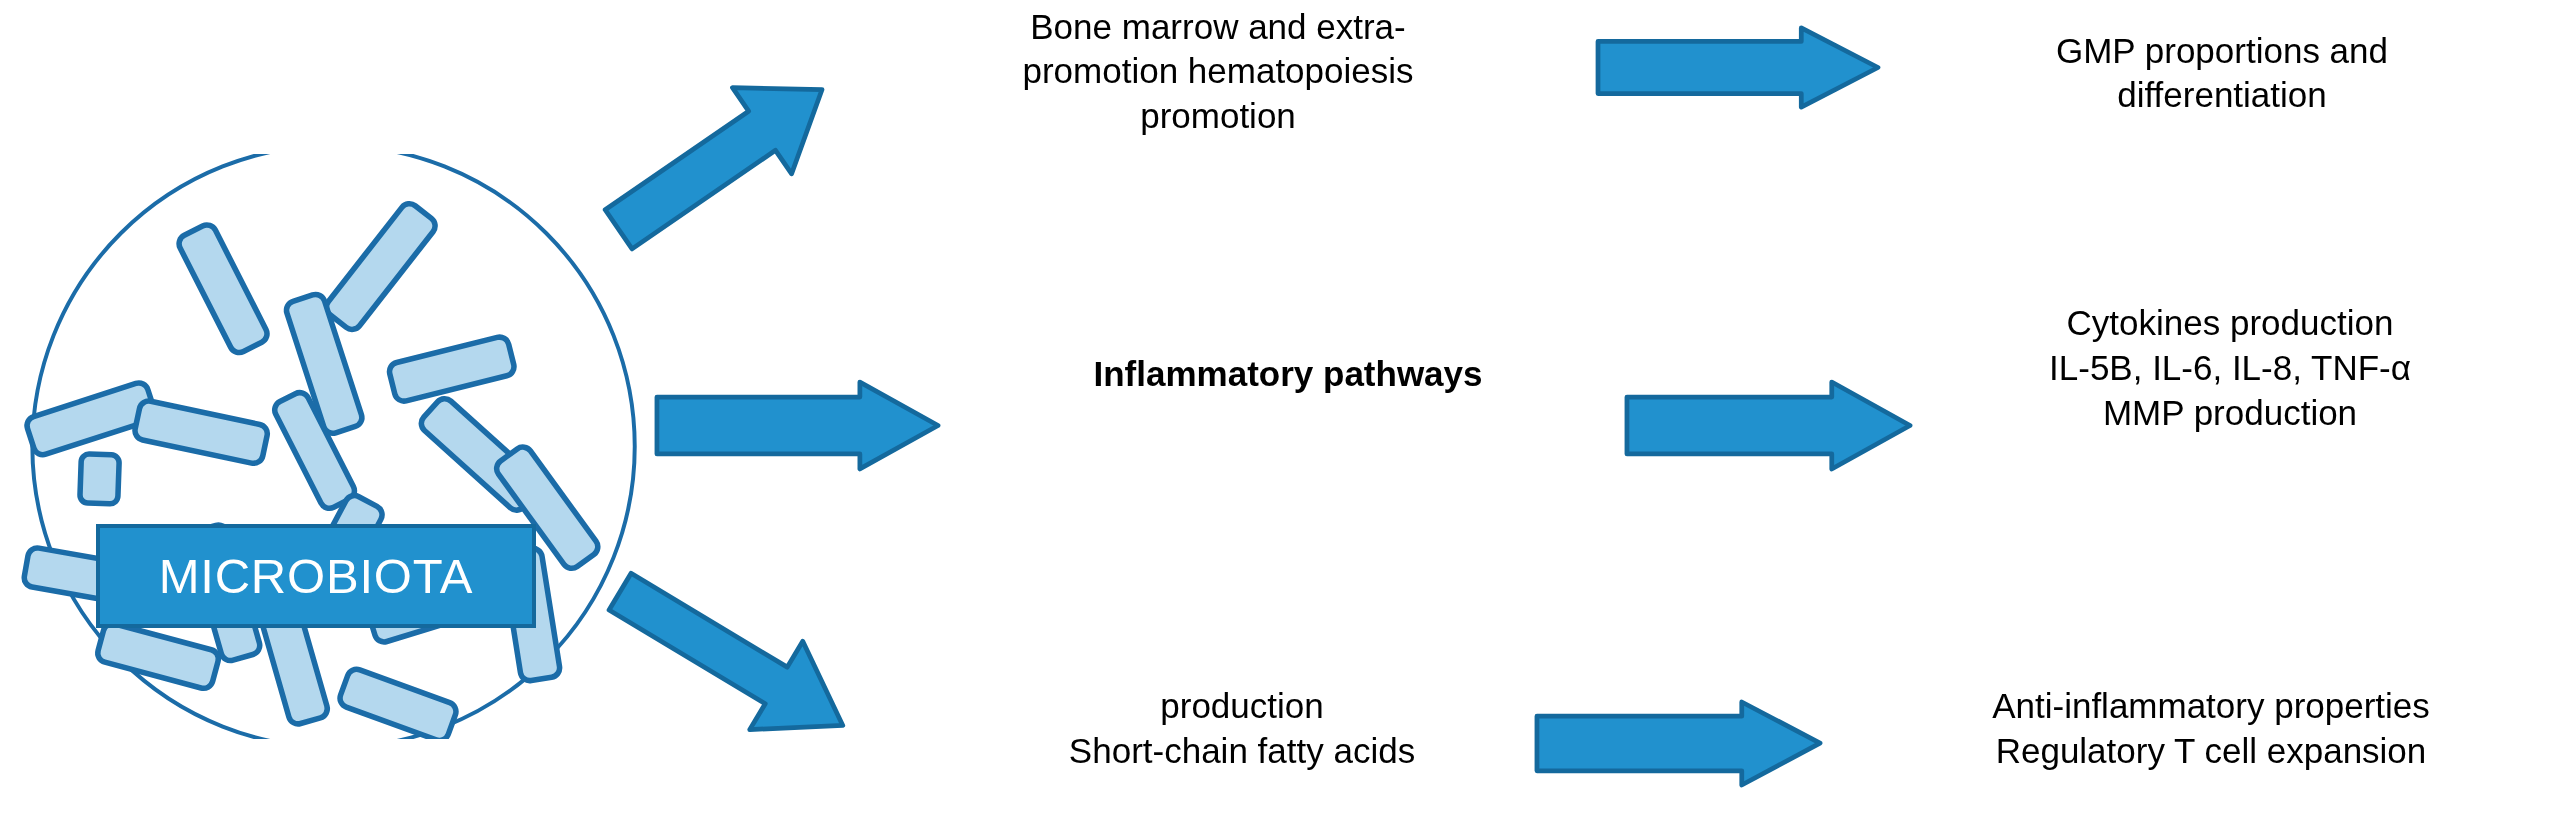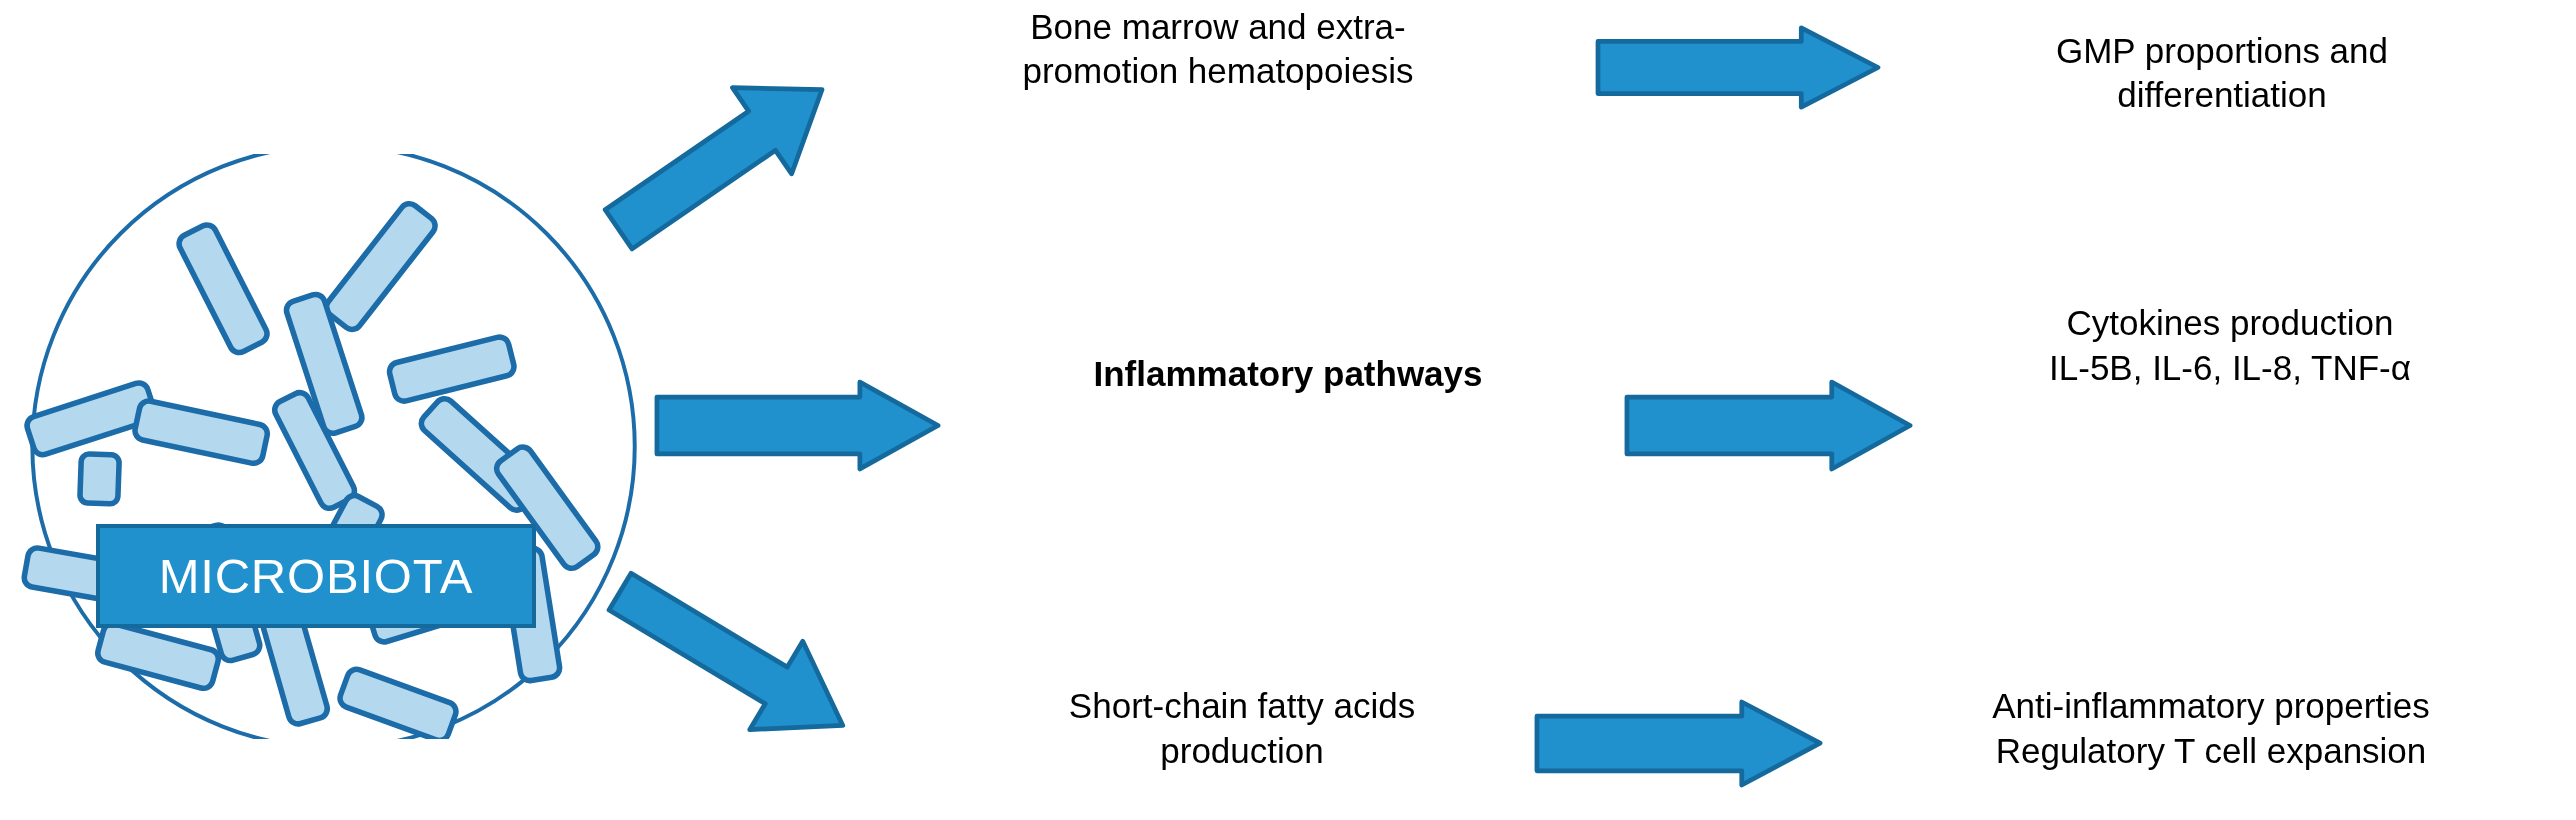--- a/index.html
+++ b/index.html
@@ -148,39 +148,41 @@
 
   <div class="arrow" style="left:1533px; top:698px; width:291px; height:91px;">
     <svg viewBox="0 0 368 115" xmlns="http://www.w3.org/2000/svg">
       <path d="M 5 23 L 264 23 L 264 5 L 363 57 L 264 110 L 264 92 L 5 92 Z" fill="#2191ce" stroke="#14699d" stroke-width="6" stroke-linejoin="round"></path>
     </svg>
   </div>
 
   <div class="text-block" id="txt-bone-marrow">
     <span class="line">Bone marrow and extra-</span>
     <span class="line">promotion hematopoiesis</span>
+    <span class="line">promotion</span>
   </div>
 
   <div class="text-block" id="txt-gmp">
     <span class="line">GMP proportions and</span>
     <span class="line">differentiation</span>
   </div>
 
   <div class="text-block" id="txt-inflammatory">
     <span class="line">Inflammatory pathways</span>
   </div>
 
   <div class="text-block" id="txt-cytokines">
     <span class="line">Cytokines production</span>
     <span class="line">IL-5B, IL-6, IL-8, TNF-α</span>
+    <span class="line">MMP production</span>
   </div>
 
   <div class="text-block" id="txt-scfa">
+    <span class="line">production</span>
     <span class="line">Short-chain fatty acids</span>
-    <span class="line">production</span>
   </div>
 
   <div class="text-block" id="txt-antiinflam">
     <span class="line">Anti-inflammatory properties</span>
     <span class="line">Regulatory T cell expansion</span>
   </div>
 
 </div>
 
 

